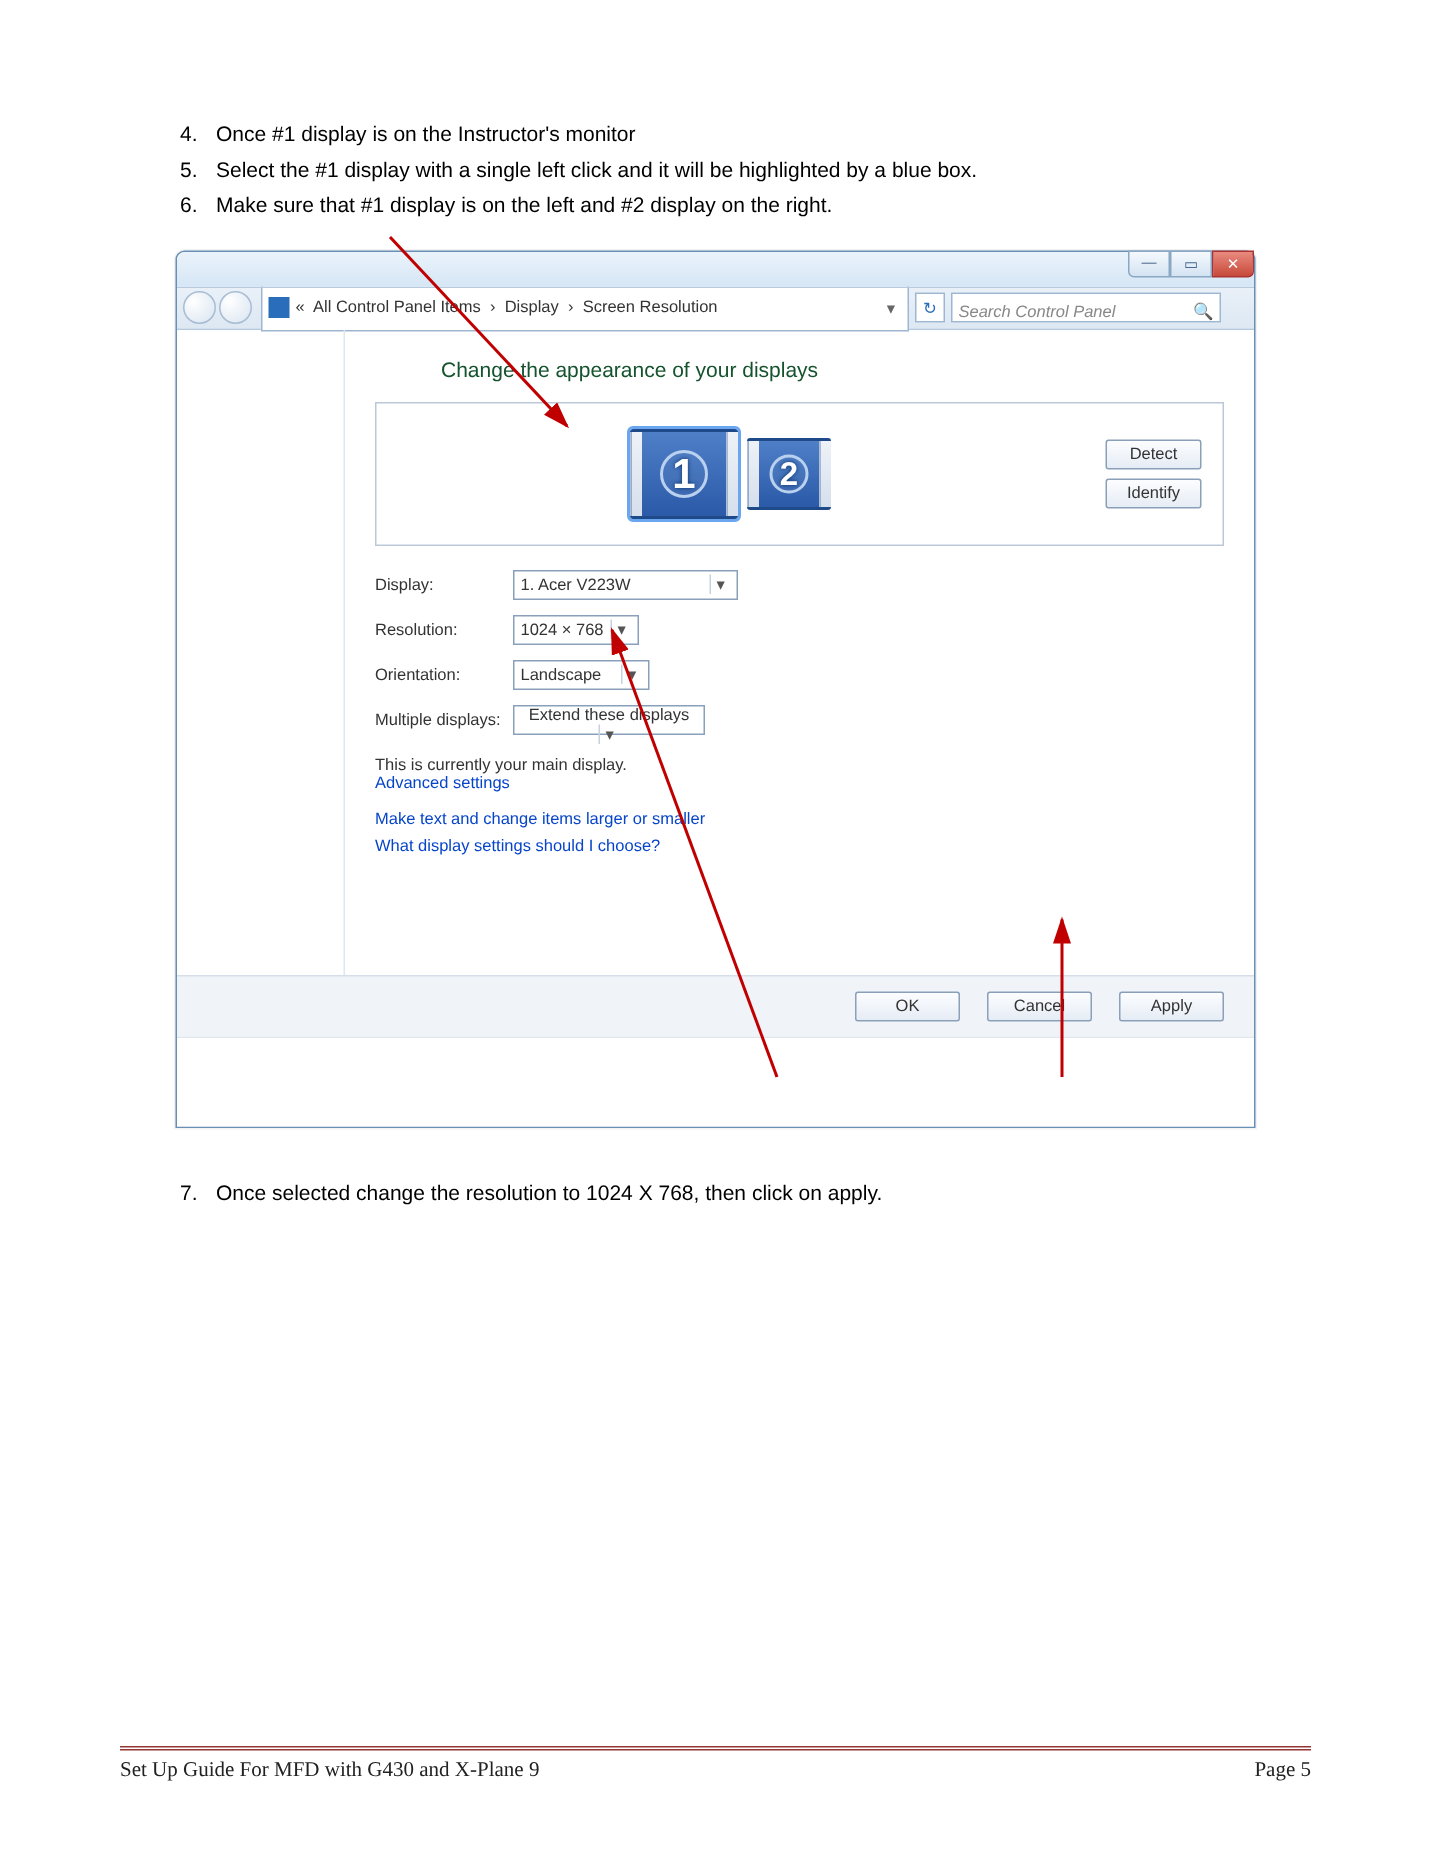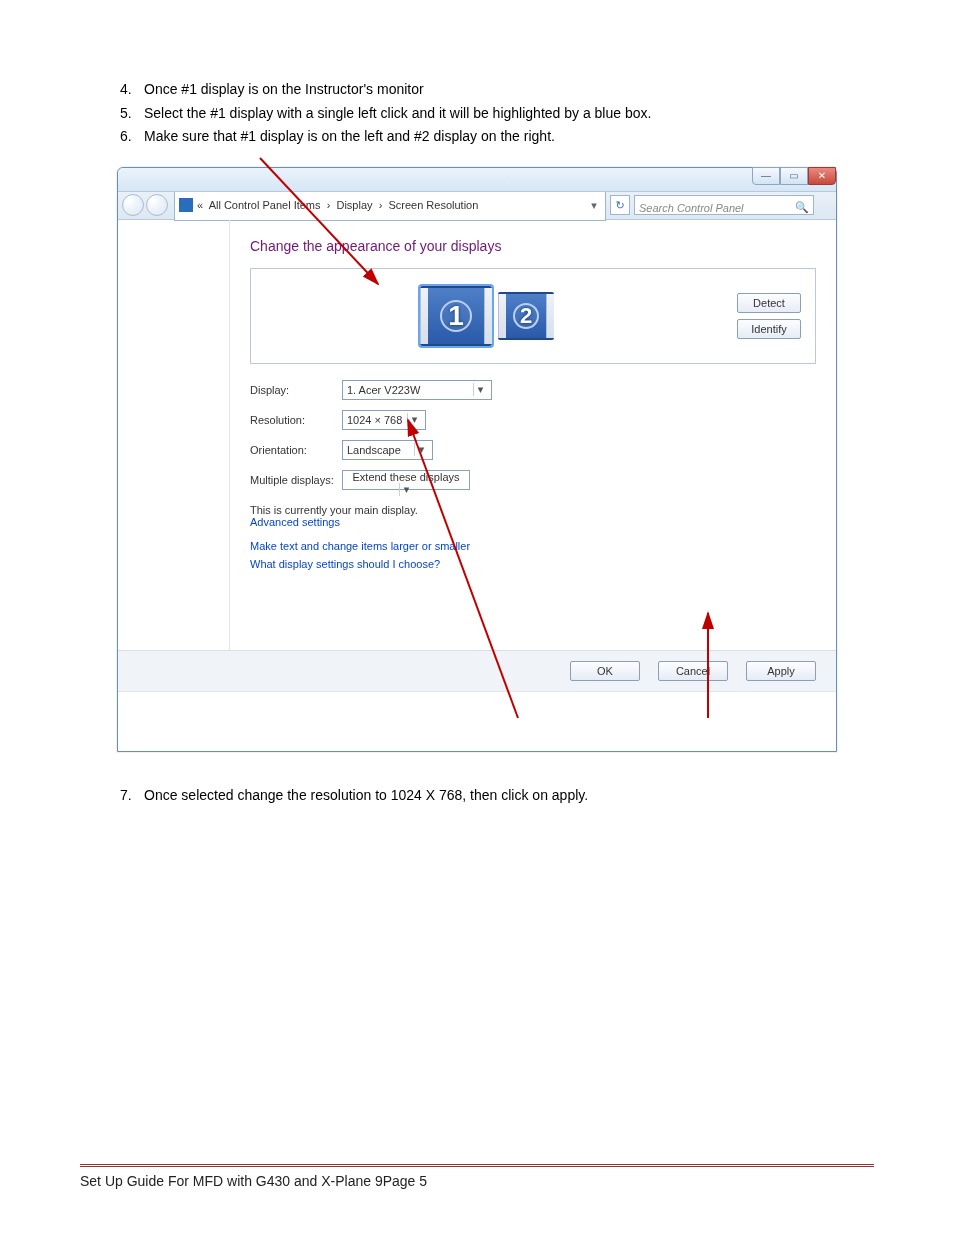--- a/index.html
+++ b/index.html
@@ -82,21 +82,21 @@
   .search-icon { color:#2a6ebb; font-size:11px; font-style:normal; }
 
   .content-area {
     display:flex;
     min-height: 430px;
     background:#fff;
   }
   .left-empty { width: 112px; border-right:1px solid #e0e6ee; }
   .main-pane { flex:1; padding: 18px 20px 18px 20px; font-size: 11px; color:#333; font-family: "Segoe UI", Tahoma, sans-serif; position:relative;}
 
-  .heading { color:#701a75; font-size: 14px; margin-bottom: 14px; }
+  .heading { color:#14532d; font-size: 14px; margin-bottom: 14px; margin-left: 44px; }
 
   .monitors-box {
     border:1px solid #bcc8d8; background:#fff;
     height: 96px; display:flex; align-items:center;
     margin-bottom: 16px;
     position:relative;
   }
   .monitors-area {
     flex:1; display:flex; align-items:center; justify-content:center; gap:6px;
   }
@@ -167,22 +167,22 @@
 
   
   .arrow-svg { position:absolute; pointer-events:none; }
 
   
   .footer {
     position:absolute;
     left:80px; right:80px; bottom:46px;
     border-top: 3px double #943634;
     padding-top: 6px;
-    display:flex; 
-    font-family: Liberation Sans, sans-serif;
+    display:flex; justify-content:space-between;
+    font-family: Liberation Serif, serif;
     font-size: 14px;
     color:#222;
   }
 
   .step7-row { margin-top: 34px; }
 </style>
 </head>
 <body>
 
 <div class="list">

